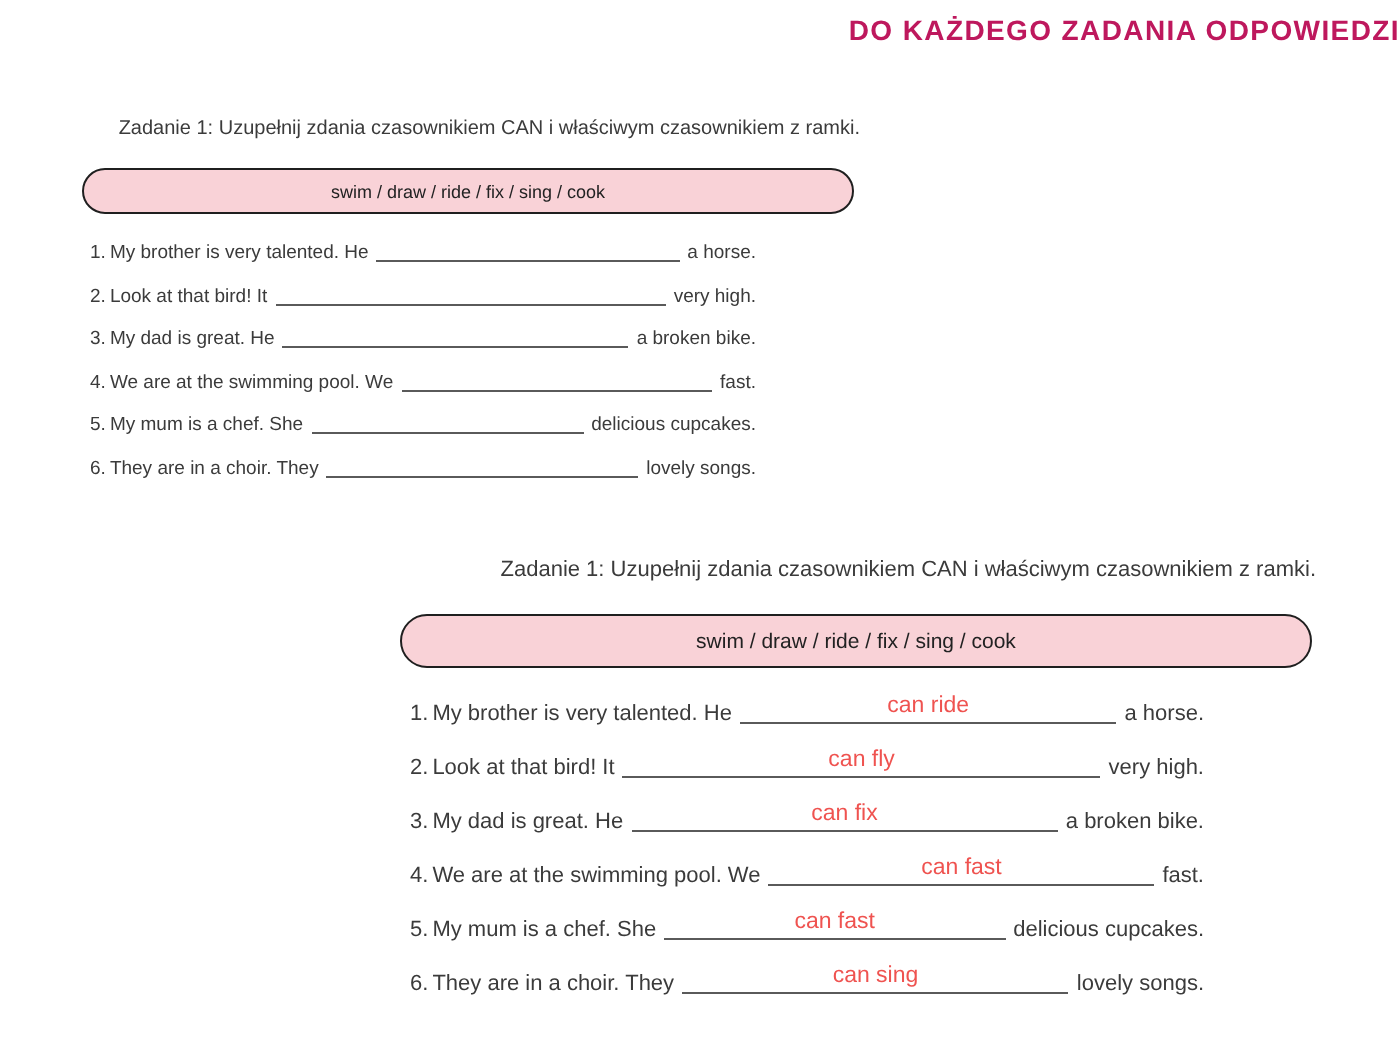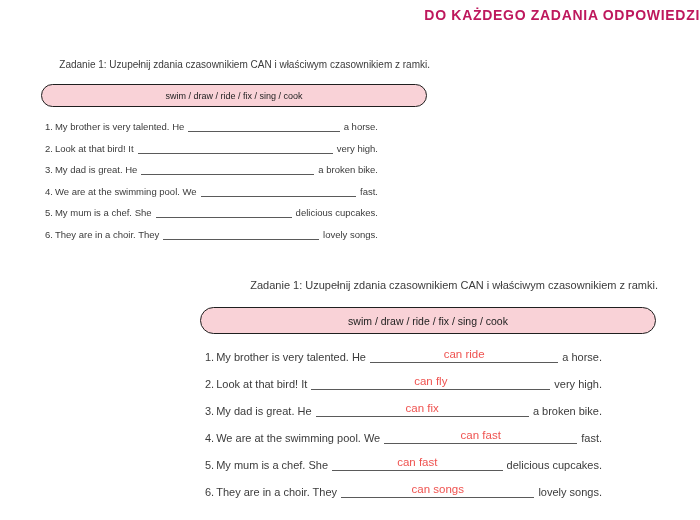--- a/index.html
+++ b/index.html
@@ -179,20 +179,20 @@
           <span class="pre">My mum is a chef. She</span>
           <span class="blank">
             <span class="answer">can fast</span>
           </span>
           <span class="post">delicious cupcakes.</span>
         </div>
         <div class="item">
           <span class="num">6.</span>
           <span class="pre">They are in a choir. They</span>
           <span class="blank">
-            <span class="answer">can songs</span>
+            <span class="answer">can sing</span>
           </span>
           <span class="post">lovely songs.</span>
         </div>
       </div>
   </section>
 
 </div>
 
 </body></html>

